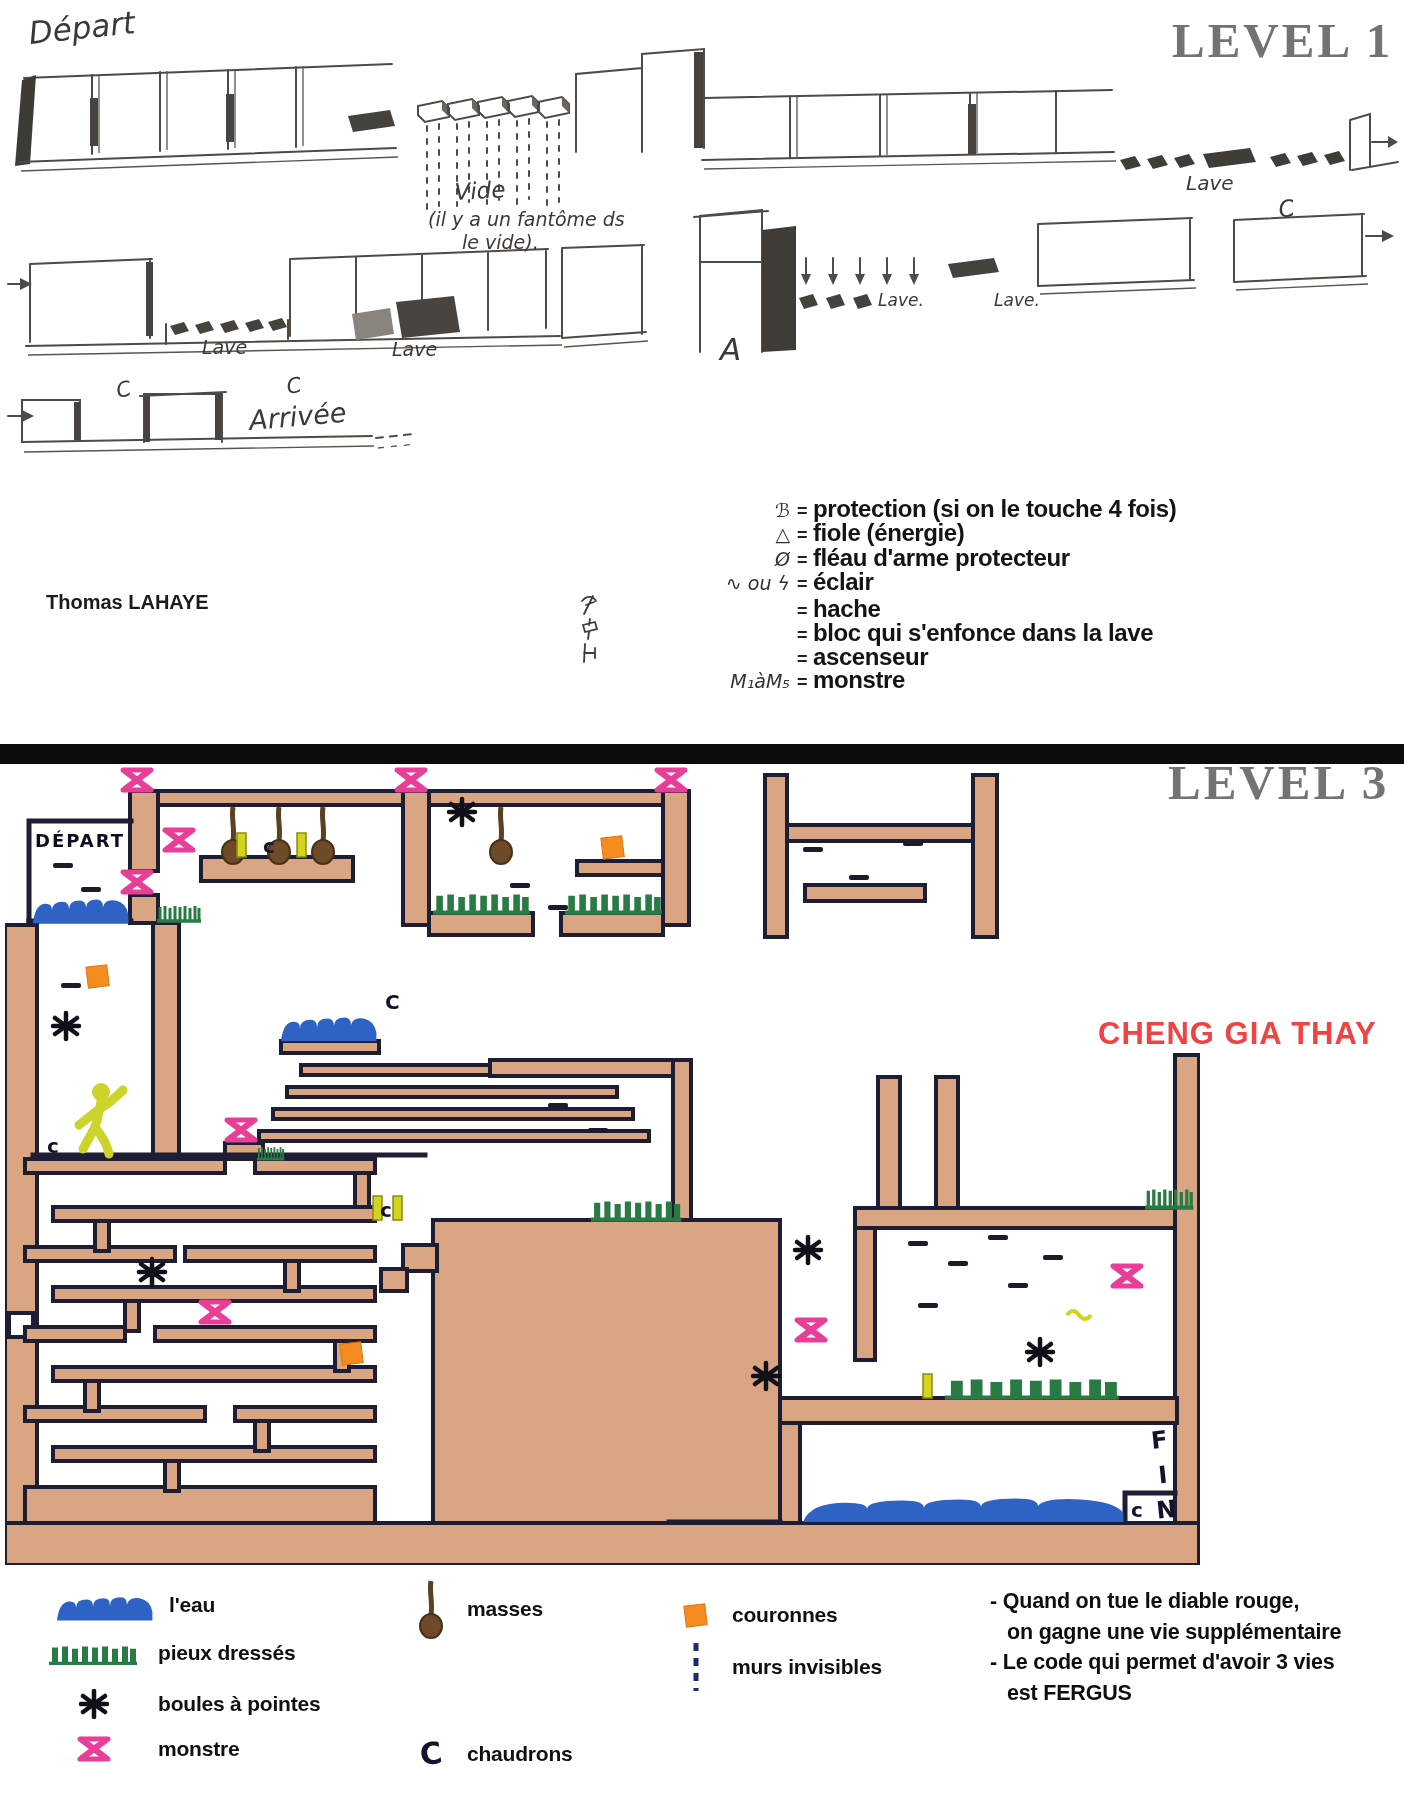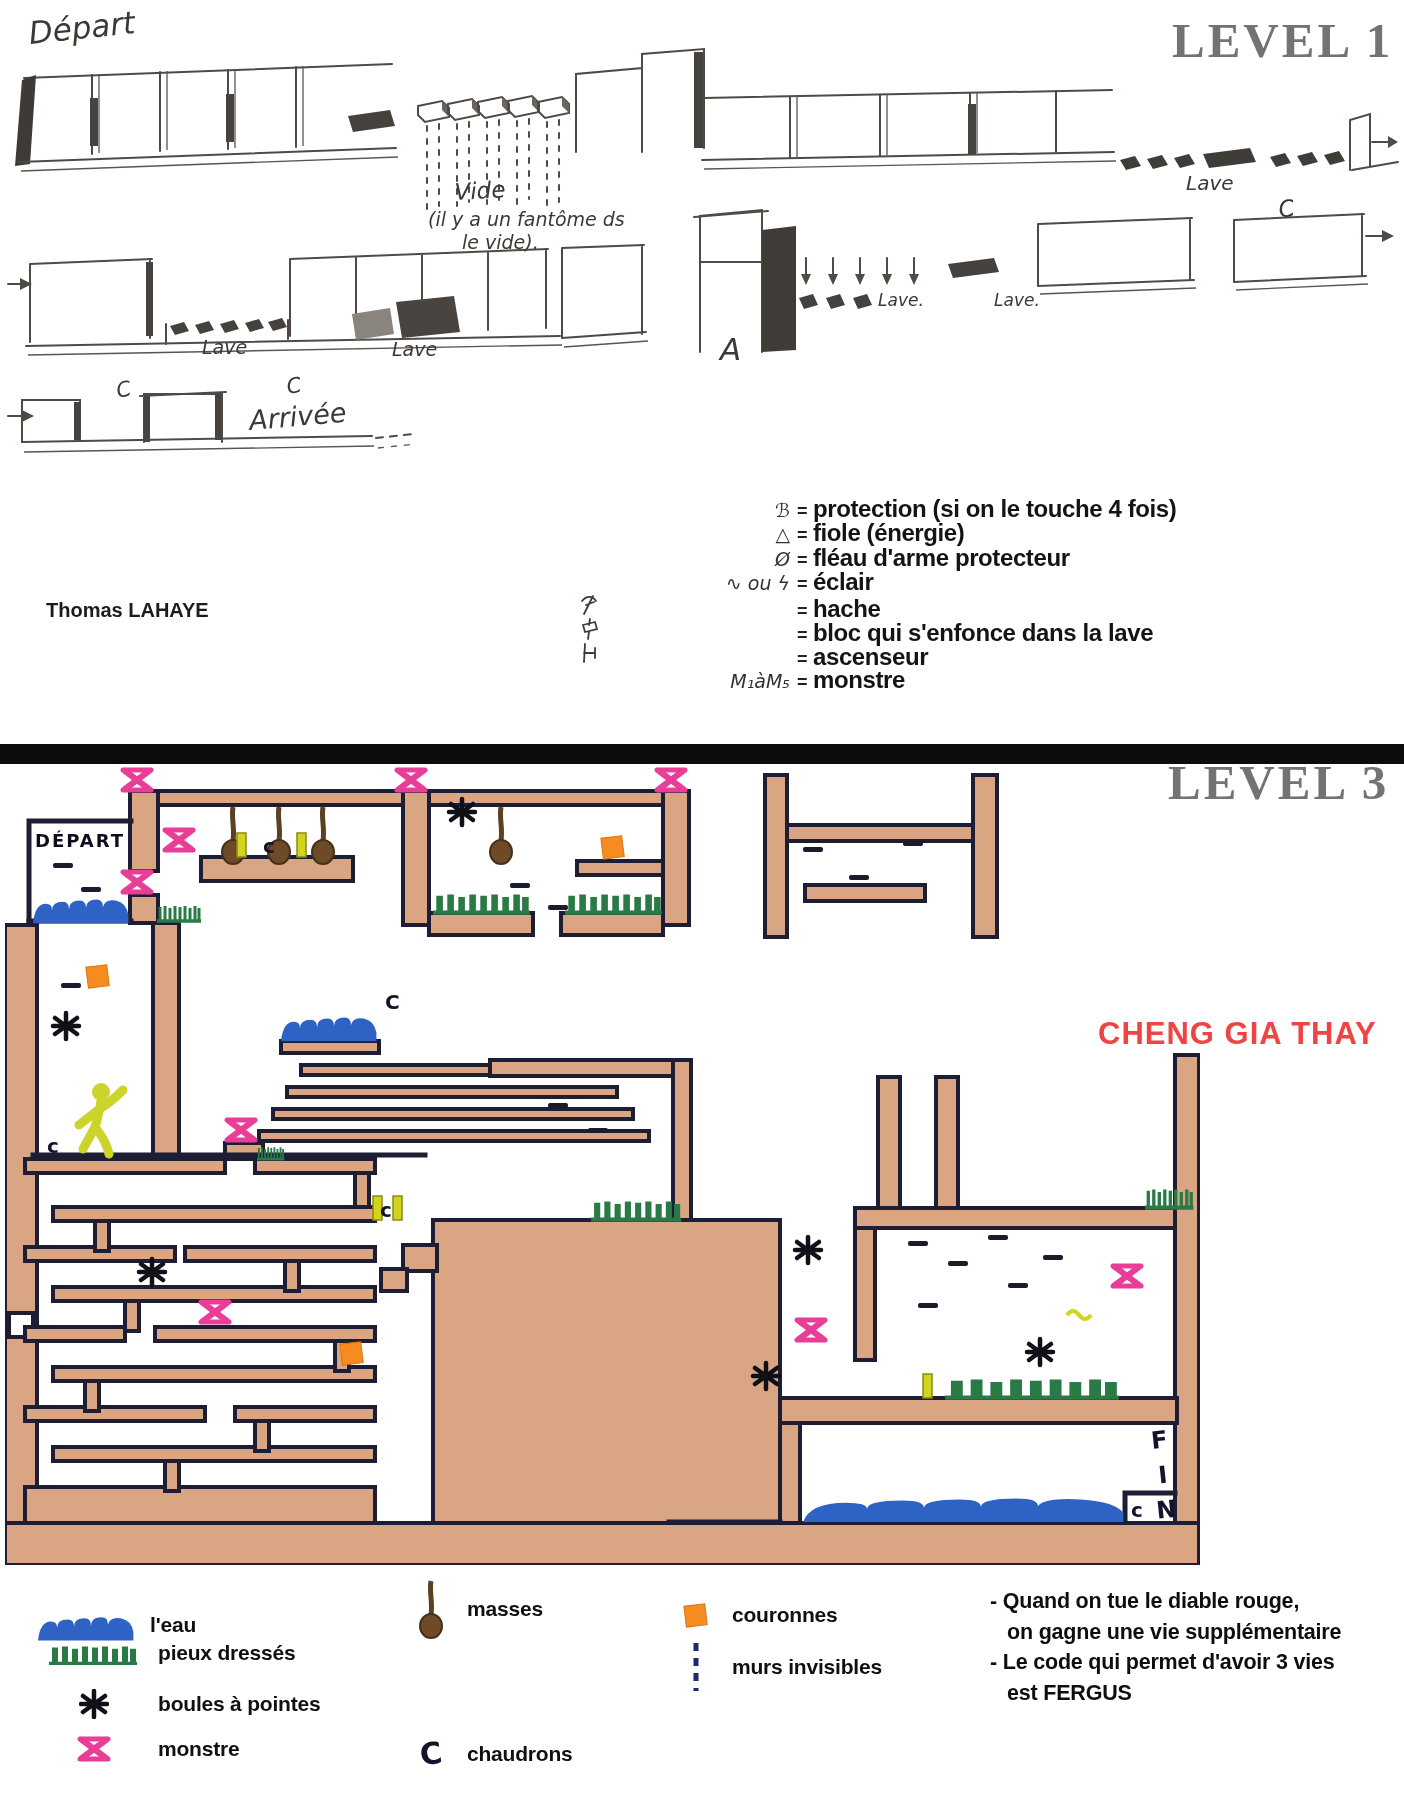--- a/index.html
+++ b/index.html
@@ -200,21 +200,21 @@
     <text class="hand" x="994" y="306" font-size="17">Lave.</text>
     <text class="hand" x="720" y="360" font-size="31">A</text>
     <text class="hand" x="1280" y="218" font-size="23" transform="rotate(-10 1280 218)">C</text>
     <text class="hand" x="118" y="398" font-size="21" transform="rotate(-12 118 398)">C</text>
     <text class="hand" x="288" y="394" font-size="21" transform="rotate(-10 288 394)">C</text>
     <text class="hand" x="250" y="430" font-size="27" transform="rotate(-5 250 430)">Arrivée</text>
   </svg>
 
   <div class="abs serif-title" style="left:1172px; top:12px;">LEVEL 1</div>
 
-  <div class="abs author1" style="left:46px; top:591px;margin-top:8px;">Thomas LAHAYE</div>
+  <div class="abs author1" style="left:46px; top:591px;">Thomas LAHAYE</div>
 
   <div class="legend1">
     <div class="l1row">
       <span class="l1sym">ℬ</span>
       <span class="l1eq">=</span>
       <span class="l1lab">protection (si on le touche 4 fois)</span>
     </div>
     <div class="l1row">
       <span class="l1sym">△</span>
       <span class="l1eq">=</span>
@@ -455,21 +455,21 @@
     <text class="m3depart" x="30" y="82">DÉPART</text>
     <text class="m3c" x="258" y="88">c</text>
     <text class="m3c" x="380" y="244" font-size="24">C</text>
     <text class="m3c" x="42" y="388">c</text>
     <text class="m3c" x="375" y="452">c</text>
     <text class="m3c" x="1126" y="752">c</text>
   </svg>
 
   <div class="abs fin" style="left:1150px; top:1426px; height:120px;">FIN</div>
 
-  <div class="b-item" style="left:22px; top:1588px;margin-top:20px;">
+  <div class="b-item" style="left:41px; top:1588px;">
     <span class="b-ico c1">
         <svg width="100" height="34" viewBox="0 0 100 34" style="position:static">
           <use href="#i-water" transform="translate(2,3) scale(1.06,1.05)"></use>
         </svg>
       </span>
     <span class="b-lab">l'eau</span>
   </div>
   <div class="b-item" style="left:30px; top:1641px;">
     <span class="b-ico c1">
         <svg width="92" height="24" viewBox="0 0 92 24" style="position:static">

